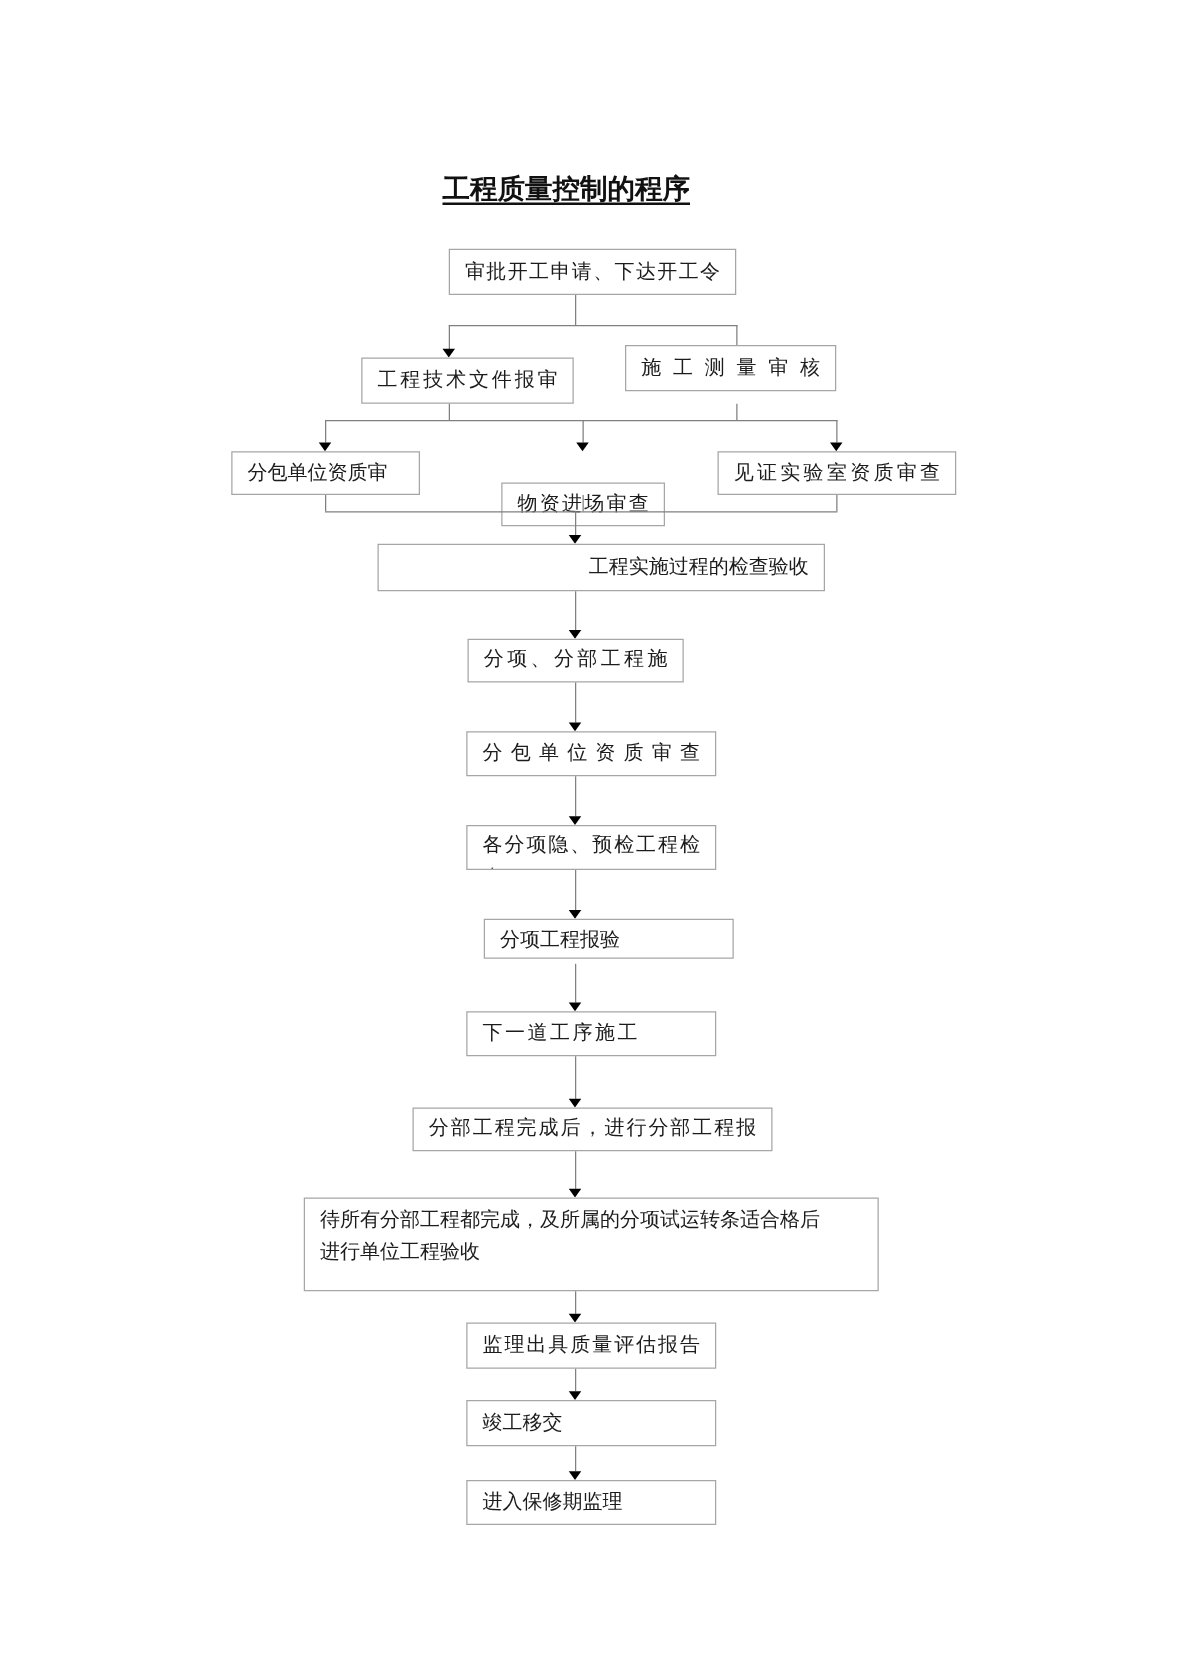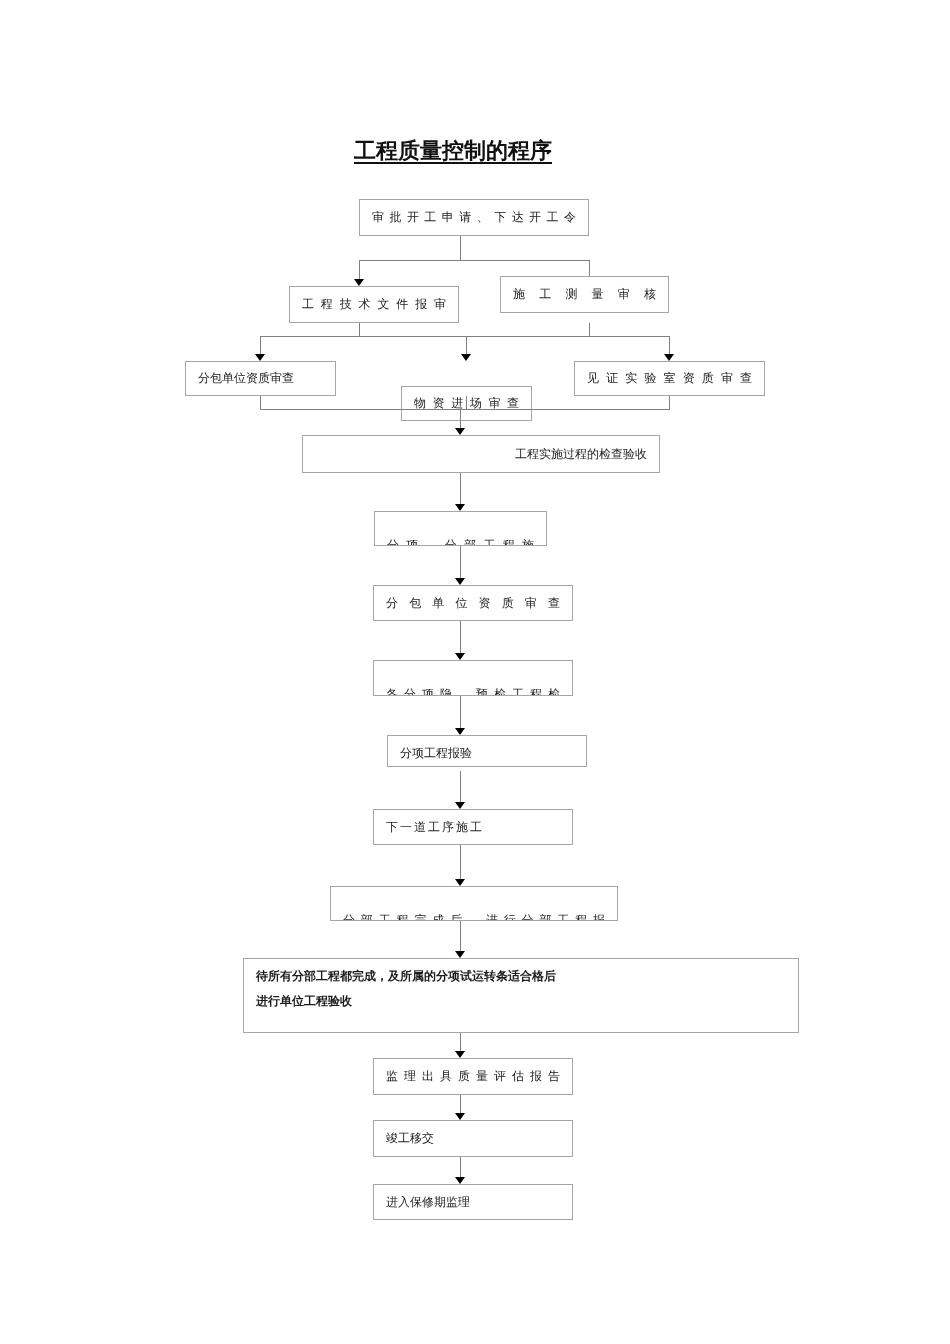--- a/index.html
+++ b/index.html
@@ -6,28 +6,28 @@
   #page{
     position:relative;width:950px;height:1344px;background:#ffffff;
     font-family:"Liberation Serif","DejaVu Serif",serif;color:#1c1c1c;overflow:hidden;border-radius:25px;
   }
   .title{
     position:absolute;left:354px;top:136px;font-size:22px;font-weight:bold;
     color:#111;text-decoration:underline;text-underline-offset:4px;white-space:nowrap;
   }
   .node{
     position:absolute;box-sizing:border-box;background:#ffffff;
-    border:1px solid #a6a6a6;font-size:12px;color:#1c1c1c;
+    border:1px solid #a6a6a6;font-size:16px;color:#1c1c1c;
     padding:0 12px;overflow:hidden;
   }
   .just{text-align:justify;text-align-last:justify;}
   .ctr{text-align:right;}
   .ls2{letter-spacing:2px;}
   .twoline{line-height:26px;padding-top:3px;}
-  .twoline .ln1{text-align:justify;text-align-last:justify;margin-top:17px;}
+  .twoline .ln1{text-align:justify;text-align-last:justify;}
   .twoline .ln2{text-align:left;}
   .para{line-height:25px;padding-top:5px;}
   .vl{position:absolute;width:1px;background:#808080;}
   .hl{position:absolute;height:1px;background:#808080;}
   .ah{position:absolute;width:0;height:0;
       border-left:5px solid transparent;border-right:5px solid transparent;
       border-top:7px solid #000;}
   
   #n1 {left:359px;top:199px;width:230px;height:37px;line-height:35px;}
   #n2a{left:273px;top:286px;width:170px;height:37px;line-height:35px;margin-left:16px;}
@@ -35,21 +35,21 @@
   #n3a{left:185px;top:361px;width:151px;height:35px;line-height:33px;}
   #n3b{left:401px;top:361px;width:131px;height:35px;line-height:33px;margin-top:25px;}
   #n3c{left:574px;top:361px;width:191px;height:35px;line-height:33px;}
   #n4 {left:302px;top:435px;width:358px;height:38px;line-height:36px;}
   #n5 {left:374px;top:511px;width:173px;height:35px;}
   #n6 {left:373px;top:585px;width:200px;height:36px;line-height:34px;}
   #n7 {left:373px;top:660px;width:200px;height:36px;}
   #n8 {left:387px;top:735px;width:200px;height:32px;line-height:34px;}
   #n9 {left:373px;top:809px;width:200px;height:36px;line-height:34px;}
   #n10{left:330px;top:886px;width:288px;height:35px;}
-  #n11{left:243px;top:958px;width:556px;height:75px;font-weight:bold;}
+  #n11{left:243px;top:958px;width:460px;height:75px;}
   #n12{left:373px;top:1058px;width:200px;height:37px;line-height:35px;}
   #n13{left:373px;top:1120px;width:200px;height:37px;line-height:35px;}
   #n14{left:373px;top:1184px;width:200px;height:36px;line-height:34px;}
 </style>
 </head>
 <body>
 
 <div id="page">
 
   <div class="title">工程质量控制的程序</div>

